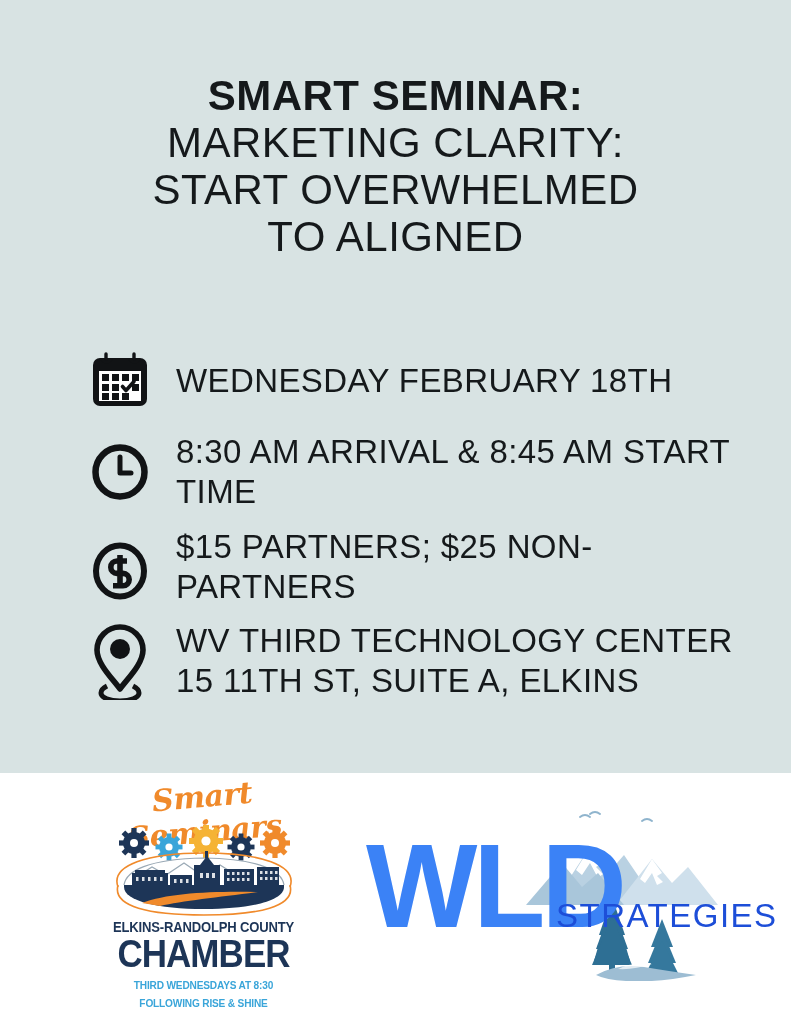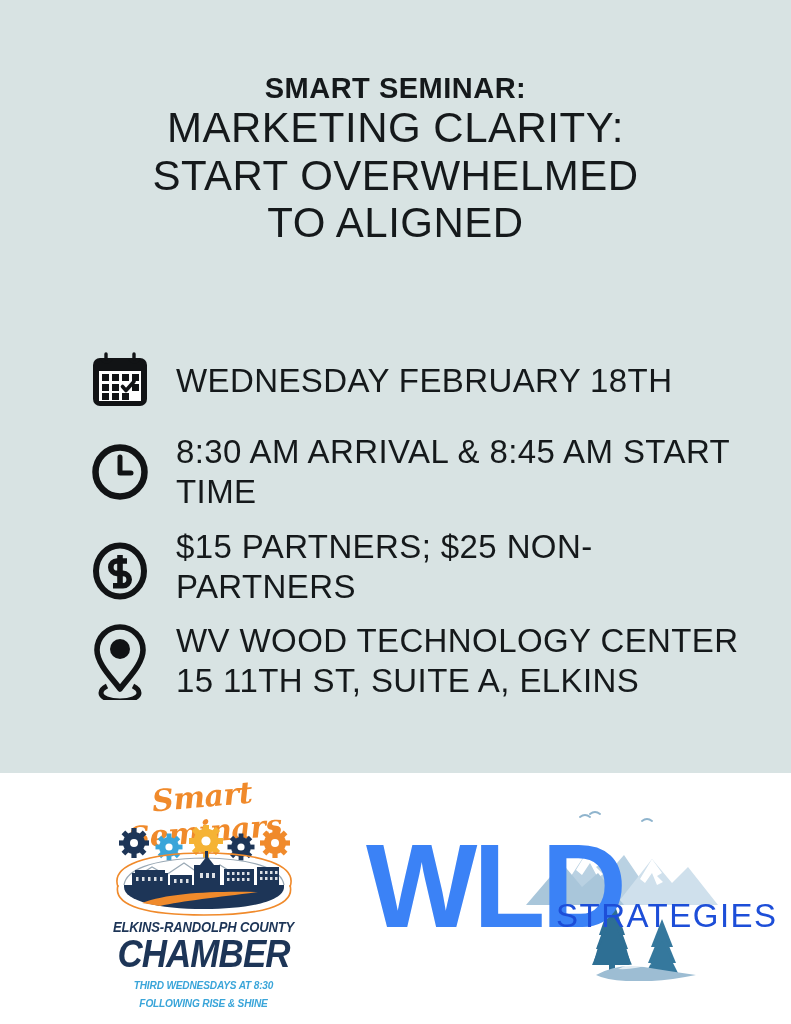--- a/index.html
+++ b/index.html
@@ -13,21 +13,21 @@
   .top-panel{
     position:absolute;left:0;top:0;width:791px;height:773px;
     background:#d8e3e3;
   }
 
   .title-block{
     position:absolute;left:0;top:72px;width:791px;
     text-align:center;color:#15191b;
   }
   .title-line1{
-    font-size:29px;font-weight:700;letter-spacing:0.5px;line-height:1.12;
+    font-size:42px;font-weight:700;letter-spacing:0.5px;line-height:1.12;
     margin:0;
   }
   .title-line2,.title-line3,.title-line4{
     font-size:42px;font-weight:400;letter-spacing:0.5px;line-height:1.12;
     margin:0;
   }
 
   
   .info-list{position:absolute;left:84px;top:344px;width:660px;}
   .info-row{
@@ -59,21 +59,21 @@
     transform:rotate(-5deg);
   }
   .gears-row{
     position:absolute;left:20px;top:46px;width:176px;height:34px;
   }
 
   .oval{
     position:absolute;left:12px;top:72px;width:192px;height:66px;
   }
   .chamber-name{
-    position:absolute;left:0;top:140px;width:215px;text-align:center;font-style:italic;
+    position:absolute;left:0;top:140px;width:215px;text-align:center;
   }
   .chamber-county{
     color:#1d3557;font-size:14.5px;font-weight:700;letter-spacing:-0.2px;
     transform:scaleX(0.9);display:block;
   }
   .chamber-word{
     color:#1d3557;font-size:38px;font-weight:700;letter-spacing:-1px;
     line-height:0.95;transform:scaleX(0.92);display:block;margin-top:1px;
   }
   .chamber-tag1,.chamber-tag2{
@@ -163,21 +163,21 @@
 
       <div class="info-row row-loc">
         <span class="info-icon">
           <svg width="58" height="78" viewBox="0 0 58 78">
             <path d="M29 5 C16.3 5 6 15.3 6 28 c0 14.5 17 30 23 39 6-9 23-24.5 23-39 C52 15.3 41.7 5 29 5 Z" fill="none" stroke="#111315" stroke-width="5.6" stroke-linejoin="round"></path>
             <circle cx="29" cy="27" r="10" fill="#111315"></circle>
             <path d="M16 64 c-4 2 -6 4.5 -6 7 0 4.5 8.5 8 19 8 s19 -3.5 19 -8 c0 -2.5 -2 -5 -6 -7" fill="none" stroke="#111315" stroke-width="5"></path>
           </svg>
         </span>
         <span class="info-text">
-          <span>WV WOOD TECHNOLOGY CENTER</span><br>
+          <span>WV THIRD TECHNOLOGY CENTER</span><br>
           <span>15 11TH ST, SUITE A, ELKINS</span>
         </span>
       </div>
 
     </div>
   </div>
 
   <div class="bottom-panel">
 
     <div class="chamber-logo">

